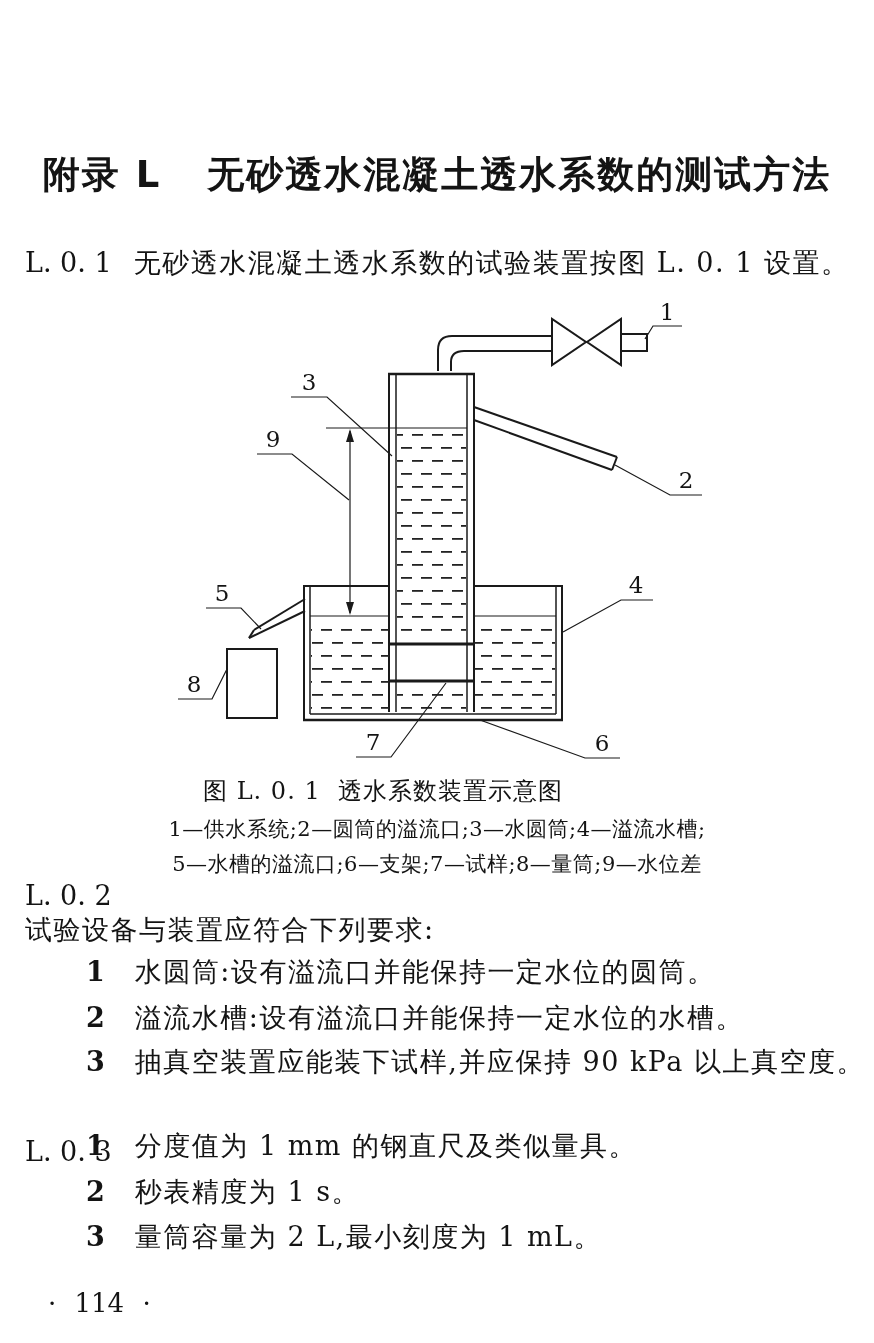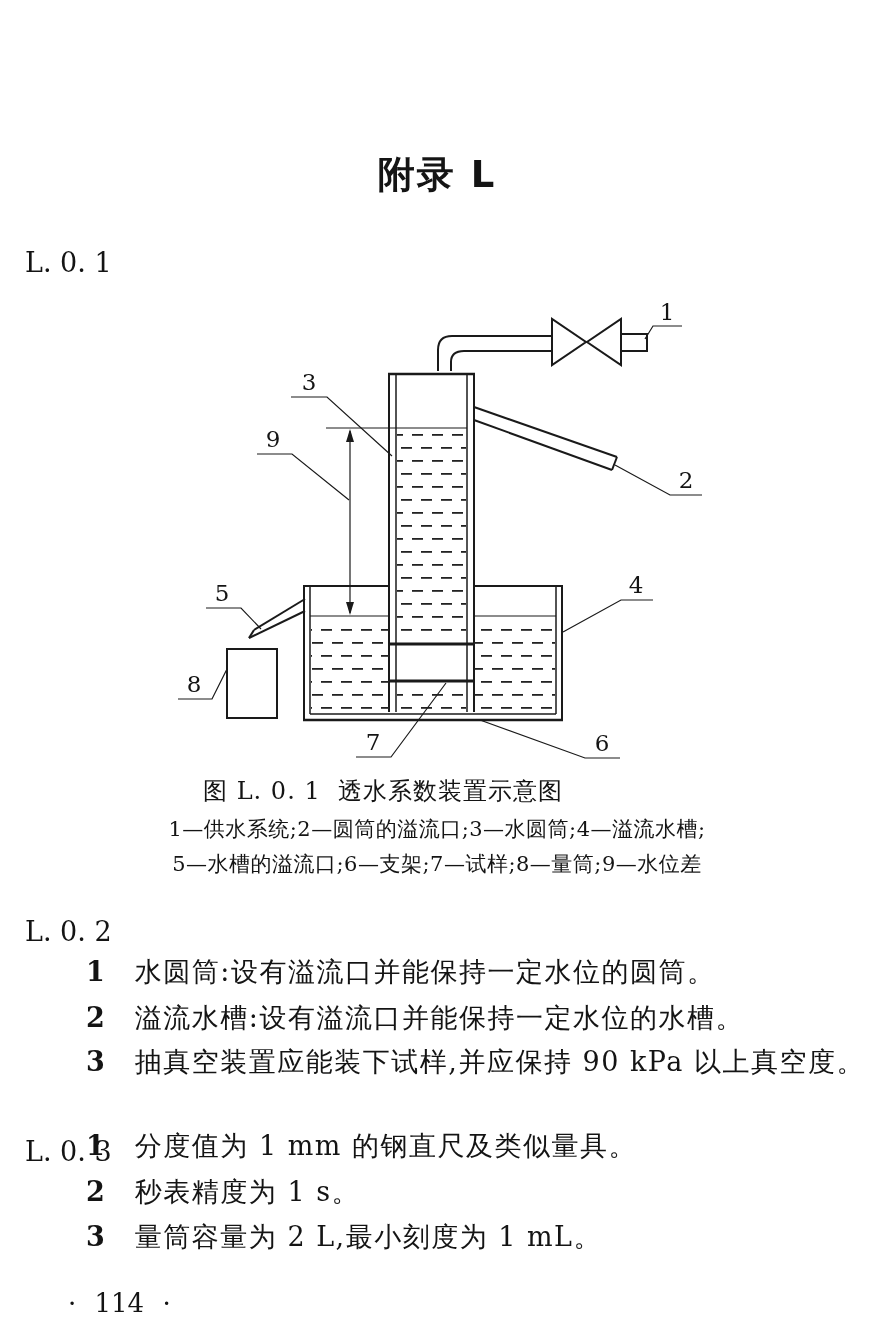--- a/index.html
+++ b/index.html
@@ -19,35 +19,37 @@
   .clause-text { letter-spacing:1.5px; }
   .head-row { left:25px; }
   .item-row { left:86px; font-size:27px; line-height:32px; display:flex; }
   .item-num { font-weight:bold; margin-right:30px; }
   .fig-caption { top:777px; left:0; width:766px; text-align:center;
     font-size:24px; line-height:28px; letter-spacing:1px; }
   .fig-legend { left:0; width:874px; text-align:center; font-size:21px;
     line-height:28px; letter-spacing:0.5px; }
   .legend-1 { top:815px; }
   .legend-2 { top:850px; }
-  .footer { top:1288px; left:48px; font-size:26px; line-height:30px; word-spacing:10px;margin-left:20px; }
+  .footer { top:1288px; left:48px; font-size:26px; line-height:30px; word-spacing:10px; }
   svg text {
     font-family:"DejaVu Serif","Liberation Serif",serif;
     font-size:23px; fill:#141414; text-anchor:middle;
   }
 </style>
 </head>
 <body>
 
 <div class="abs title-row">
   <span>附录 L</span>
+  <span>无砂透水混凝土透水系数的测试方法</span>
 </div>
 
 <div class="abs clause-row head-row" style="top:246px;">
   <span class="clause-label">L. 0. 1</span>
+  <span class="clause-text">无砂透水混凝土透水系数的试验装置按图 L. 0. 1 设置。</span>
 </div>
 
 <svg class="abs" style="top:0;left:0;" width="874" height="1343" viewBox="0 0 874 1343">
   <defs>
     <pattern id="wd" width="20" height="26" patternUnits="userSpaceOnUse">
       <rect x="1" y="5" width="11" height="1.8" fill="#222"></rect>
       <rect x="12" y="18" width="8" height="1.8" fill="#222"></rect>
       <rect x="0" y="18" width="3" height="1.8" fill="#222"></rect>
     </pattern>
   </defs>
@@ -155,22 +157,23 @@
         <text x="273" y="447" stroke="none">9</text>
       </g>
     </g>
   </g>
 </svg>
 
 <div class="abs fig-caption">图 L. 0. 1  透水系数装置示意图</div>
 <div class="abs fig-legend legend-1">1—供水系统;2—圆筒的溢流口;3—水圆筒;4—溢流水槽;</div>
 <div class="abs fig-legend legend-2">5—水槽的溢流口;6—支架;7—试样;8—量筒;9—水位差</div>
 
-<div class="abs clause-row head-row" style="top:915px;flex-direction:column;">
+<div class="abs clause-row head-row" style="top:879px;flex-direction:column;">
   <span class="clause-label">L. 0. 2</span>
+  <span class="clause-text">试验设备与装置应符合下列要求:</span>
 </div>
 <div class="abs item-row" style="top:956px;">
   <span class="item-num">1</span>
   <span class="clause-text">水圆筒:设有溢流口并能保持一定水位的圆筒。</span>
 </div>
 <div class="abs item-row" style="top:1002px;">
   <span class="item-num">2</span>
   <span class="clause-text">溢流水槽:设有溢流口并能保持一定水位的水槽。</span>
 </div>
 <div class="abs item-row" style="top:1046px;">

